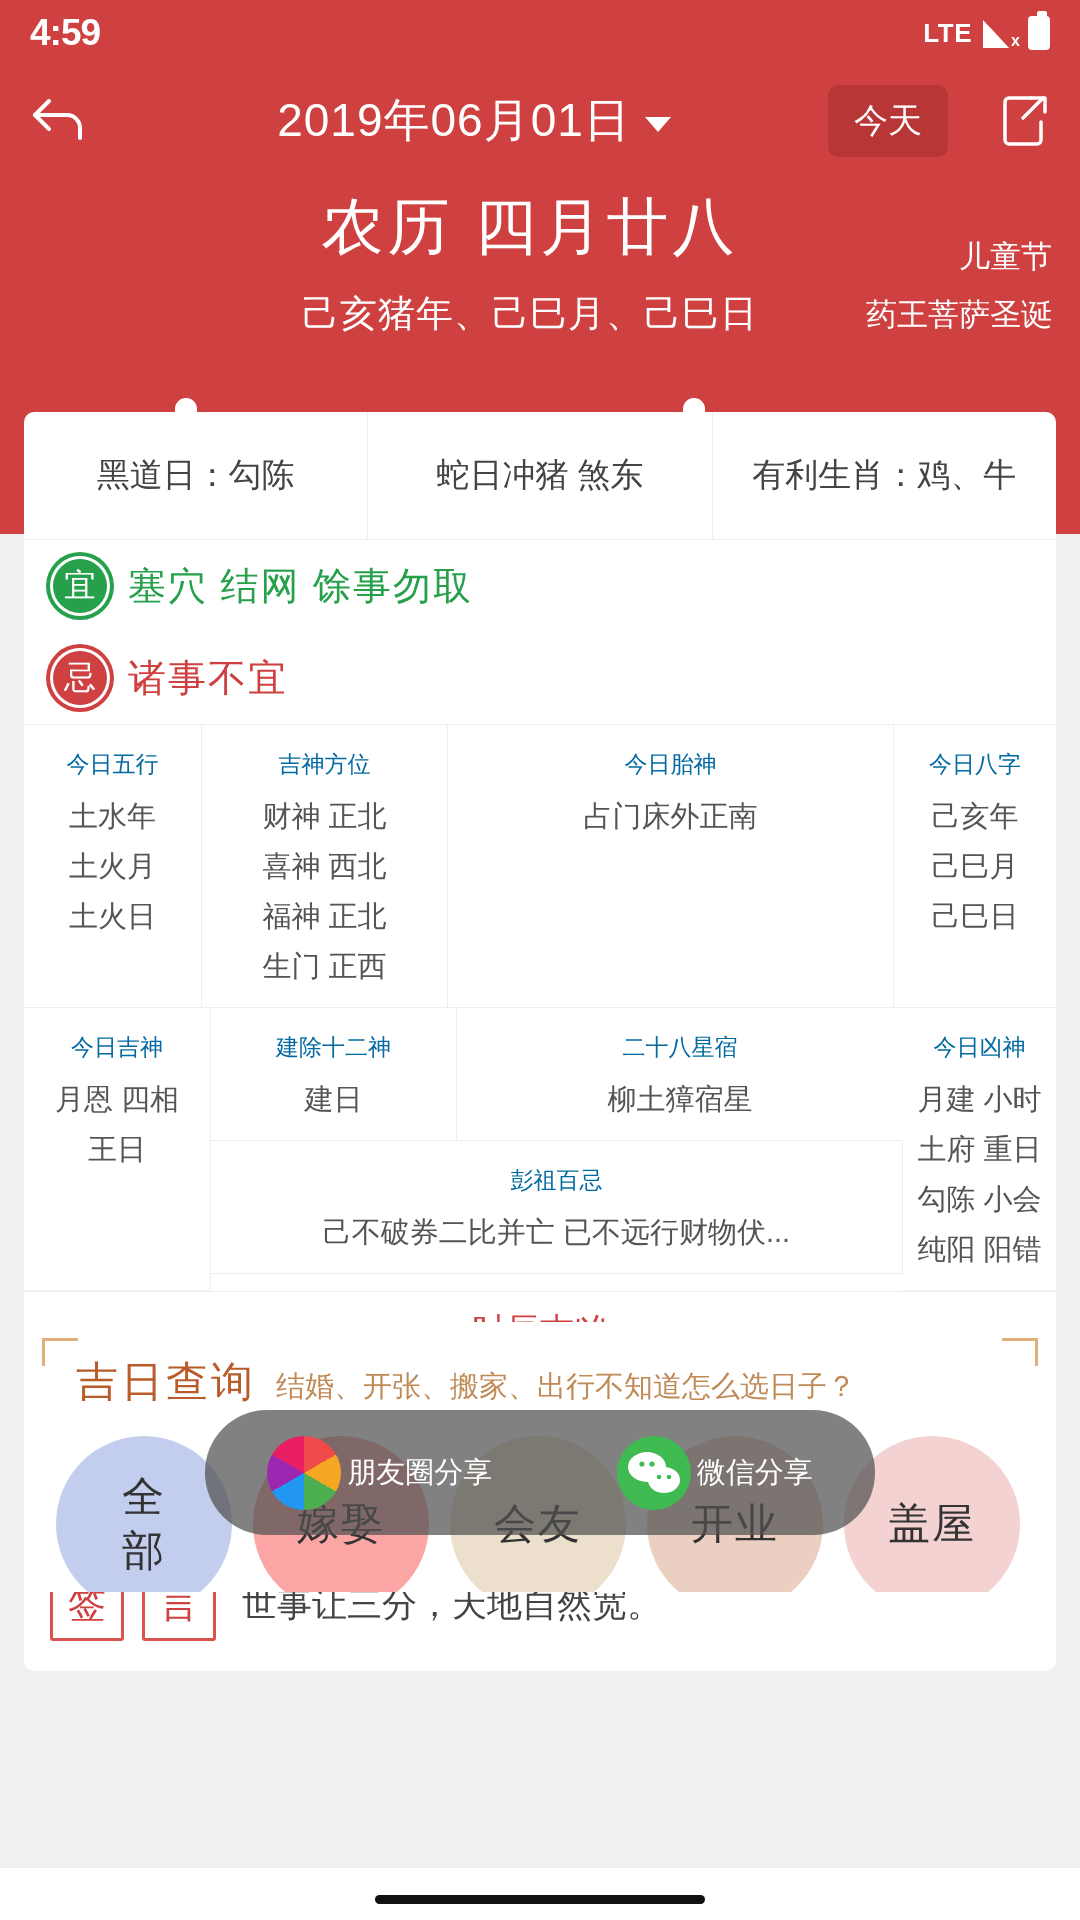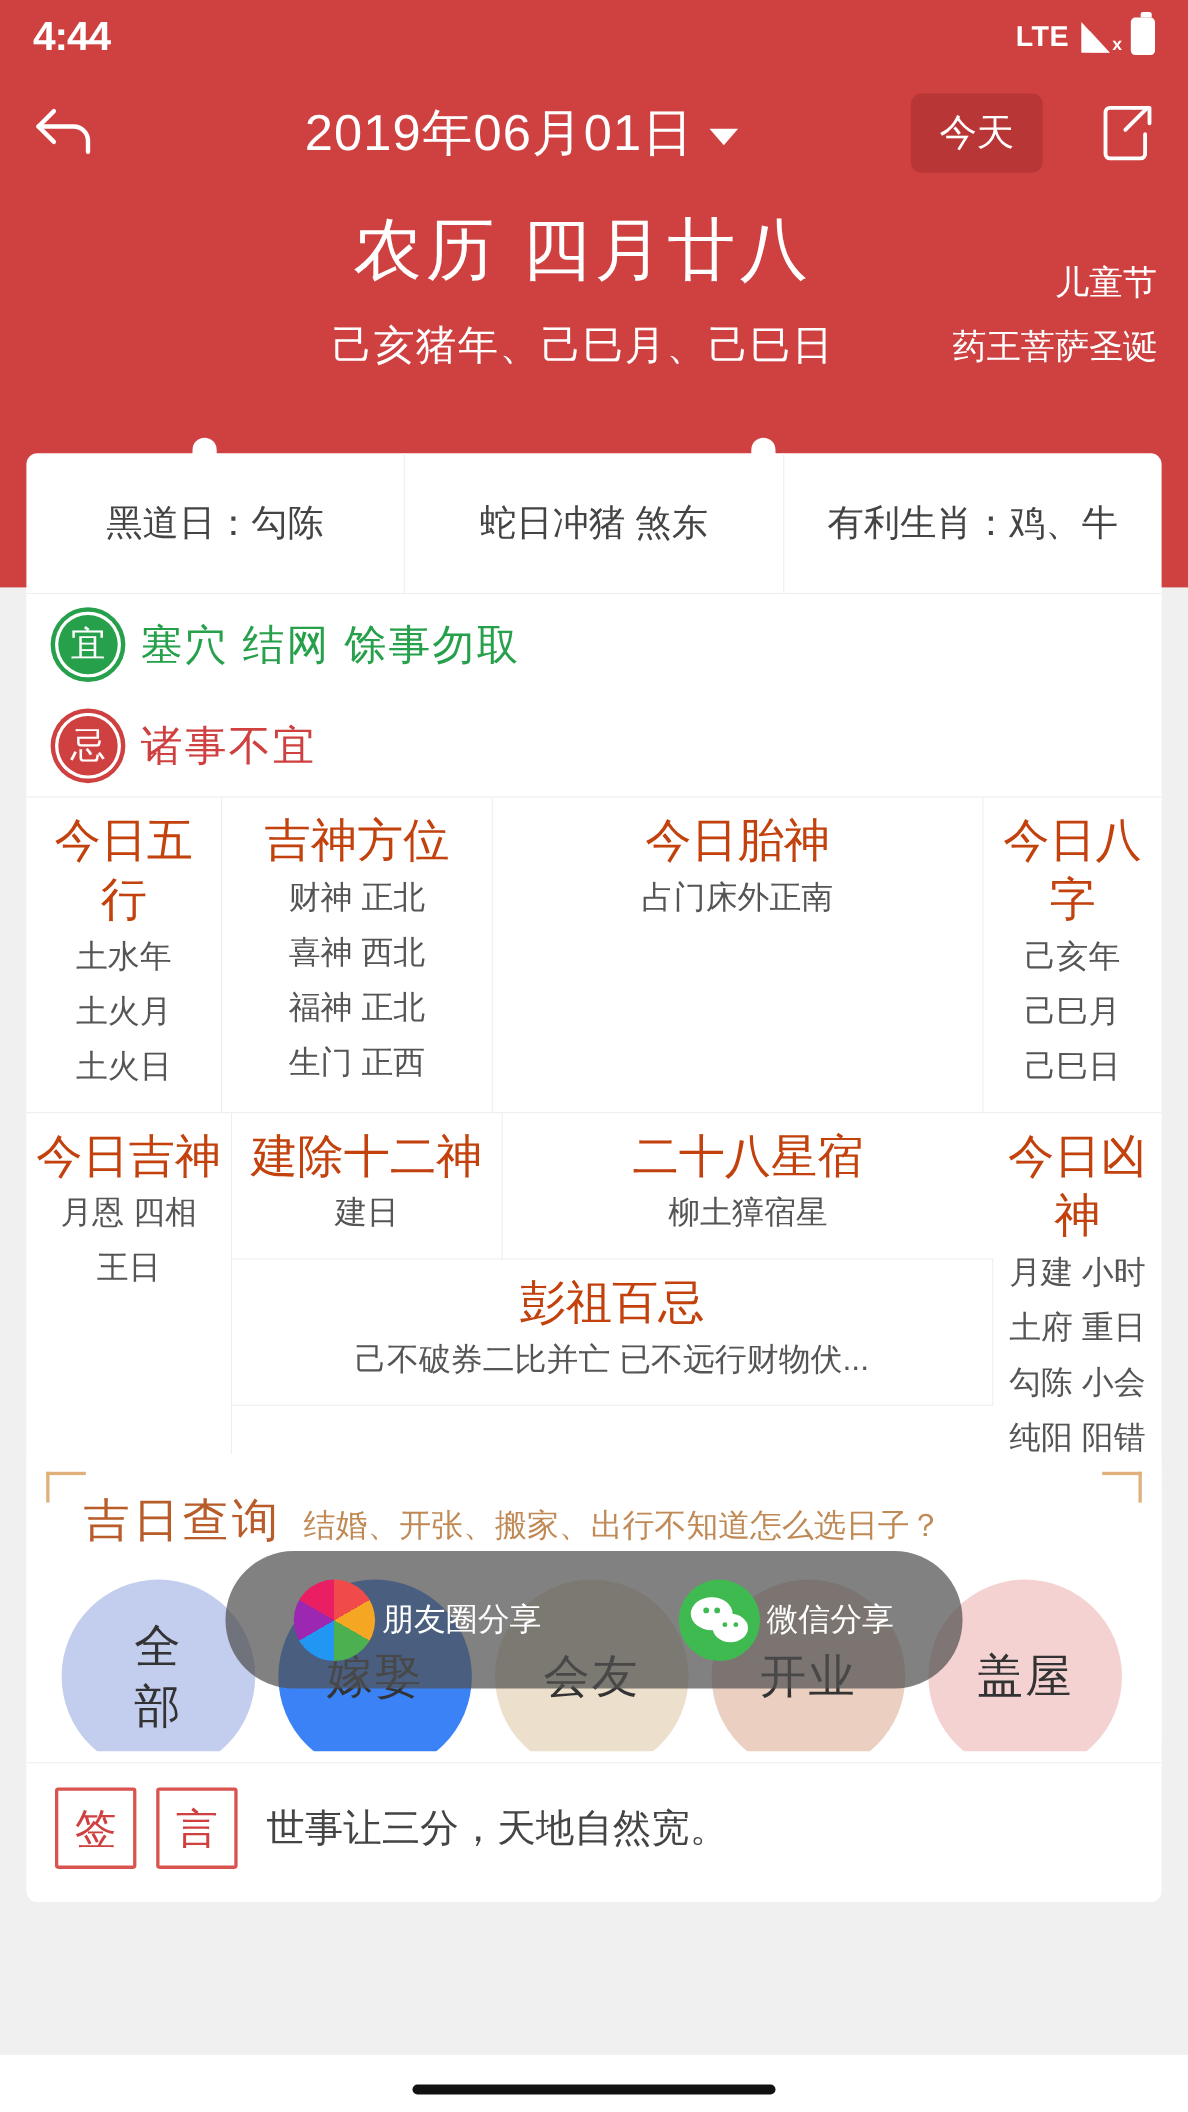--- a/index.html
+++ b/index.html
@@ -110,21 +110,21 @@
   .yiji-text.red{ color:#cf4040;}
 
   
   .grid-wrap{ border-top:1px solid #eeeeee;}
   .grid-row{ display:flex; }
   .gcell{
     border-right:1px solid #eeeeee; border-bottom:1px solid #eeeeee;
     text-align:center; padding:12px 6px 16px;
   }
   .gcell:last-child{ border-right:none;}
-  .gtitle{ color:#c2410c; font-size:42px; line-height:54px;}
+  .gtitle{ color:#0369a1; font-size:23px; line-height:54px;}
   .gline{ color:#555; font-size:29px; line-height:50px;}
 
   
   .sc-title{
     text-align:center; color:#cf4040; font-size:34px;
     padding:16px 0 6px; border-bottom:none;
   }
   .sc-body{ display:flex; align-items:center; padding:6px 26px 22px;}
   .sc-stamp{
     width:132px;height:126px;border:3px solid #d9534f; border-radius:4px;
@@ -194,21 +194,21 @@
   .bottom-band{
     position:absolute; left:0; bottom:0; width:1080px; height:52px; background:#fff;
   }
 </style>
 </head>
 <body>
 
 <div class="red-header"></div>
 
 <div class="statusbar">
-  <div class="status-time">4:44</div>
+  <div class="status-time">4:59</div>
   <div class="status-right">
     <div class="lte">LTE</div>
     <div class="sig">
       <div class="tri"></div>
         <div class="tri2"></div>
         <div class="xm">x</div>
     </div>
     <div class="batt"></div>
   </div>
 </div>
@@ -399,21 +399,21 @@
   <div class="jr-icons" id="jr-icons">
       <div class="jr-item">
         <div class="jr-circle" style="background: rgb(195, 205, 238);">
           <div>
             <span>全</span>
             <span>部</span>
           </div>
         </div>
       </div>
       <div class="jr-item">
-        <div class="jr-circle" style="background: #3b82f6;">
+        <div class="jr-circle" style="background: #fca5a5;">
           <div>
             <span>嫁娶</span>
           </div>
         </div>
       </div>
       <div class="jr-item">
         <div class="jr-circle" style="background: rgb(236, 224, 204);">
           <div>
             <span>会友</span>
           </div>

